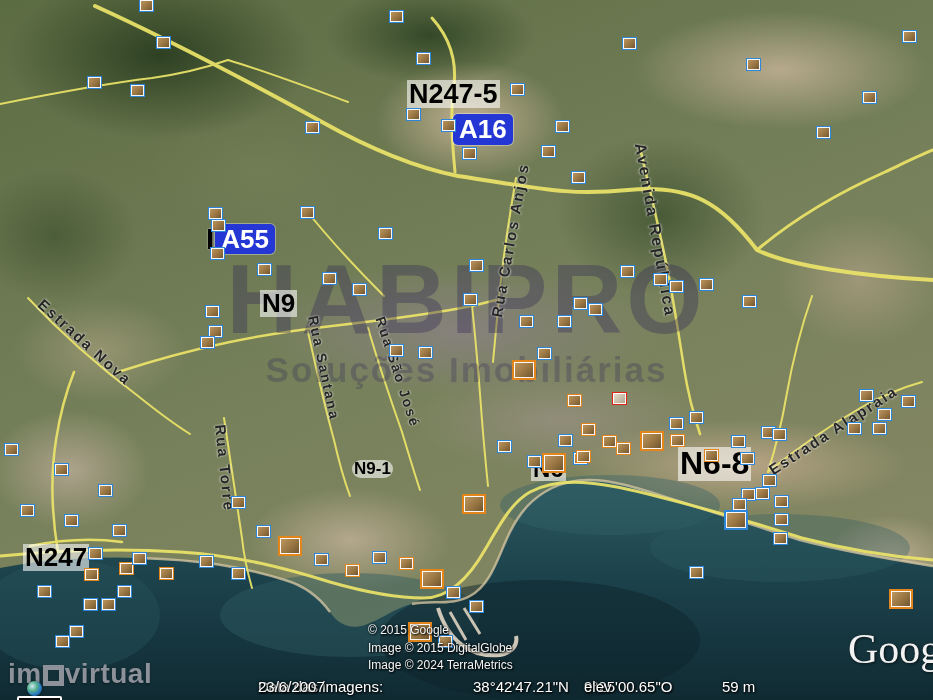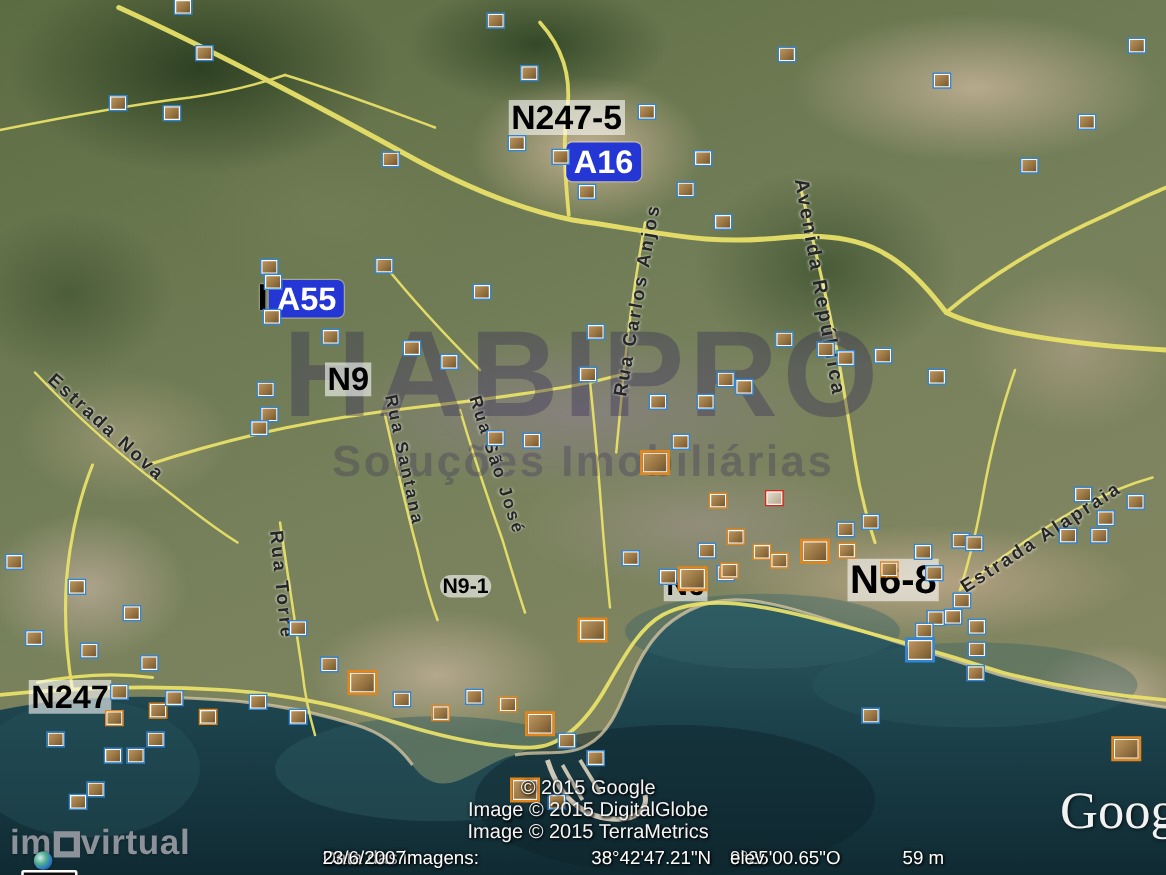--- a/index.html
+++ b/index.html
@@ -43,22 +43,22 @@
   .shield{background:#2437d4;color:#fff;font-weight:bold;font-size:26px;line-height:1.1;
     border-radius:5px;padding:1px 6px;box-shadow:0 0 0 1px rgba(255,255,255,.35);text-align:right;}
 
   .mk{position:absolute;z-index:6;width:13px;height:11px;border:1px solid #2e86d8;
     box-shadow:inset 0 0 0 1px rgba(255,255,255,.95);
     background:linear-gradient(135deg,#c29a63 0%,#93713f 60%,#6b5130 100%);}
   .mk.o{border-color:#e2861c;}
   .mk.r{border-color:#de2414;background:linear-gradient(135deg,#e8e2d4,#b0a088);}
   .mk.big{width:20px;height:16px;border-width:2px;}
 
-  .attr{position:absolute;left:368px;top:622px;width:205px;z-index:7;text-align:center;
-    color:#f4f4f4;font-size:16px;line-height:17.5px;text-shadow:1px 1px 2px #000,0 0 3px rgba(0,0,0,.8);}
+  .attr{position:absolute;left:368px;top:622px;width:205px;z-index:7;
+    color:#f4f4f4;font-size:12px;line-height:17.5px;text-shadow:1px 1px 2px #000,0 0 3px rgba(0,0,0,.8);}
   .statusbar{position:absolute;left:0;top:678px;width:933px;height:22px;z-index:7;
     color:#fff;font-size:15px;text-shadow:1px 1px 2px #000,0 0 3px rgba(0,0,0,.9);}
   .statusbar span{position:absolute;white-space:nowrap;}
 
   .imologo{position:absolute;left:8px;top:658px;z-index:7;color:#8d929a;font-weight:bold;
     font-size:28px;letter-spacing:.5px;text-shadow:0 1px 2px rgba(0,0,0,.35);display:flex;align-items:center;}
   .square-o{display:inline-block;width:11px;height:11px;border:5px solid #8d929a;margin:3px 1px 0 1px;}
   .badge-row{position:absolute;left:8px;top:681px;z-index:7;display:flex;align-items:center;flex-direction:column;}
   .globe{width:15px;height:15px;border-radius:50%;
     background:radial-gradient(circle at 35% 35%,#cfe8f5,#55b08a 35%,#2d7dc2 60%,#134a80 90%);
@@ -255,21 +255,21 @@
       <div class="mk " style="left: 199px; top: 555px;"></div>
       <div class="mk o" style="left: 159px; top: 567px;"></div>
       <div class="mk " style="left: 231px; top: 567px;"></div>
       <div class="mk o big" style="left: 462px; top: 494px;"></div>
       <div class="mk " style="left: 469px; top: 600px;"></div>
     </div>
 
   <div class="attr">
     <div>© 2015 Google</div>
     <div>Image © 2015 DigitalGlobe</div>
-    <div>Image © 2015 TerraMetrics</div>
+    <div>Image © 2024 TerraMetrics</div>
   </div>
 
   <div class="imologo">
     <span>im</span>
       <span class="square-o"></span>
       <span>virtual</span>
   </div>
   <div class="badge-row">
     <span class="globe"></span>
     <span class="yearbadge">2004</span>

